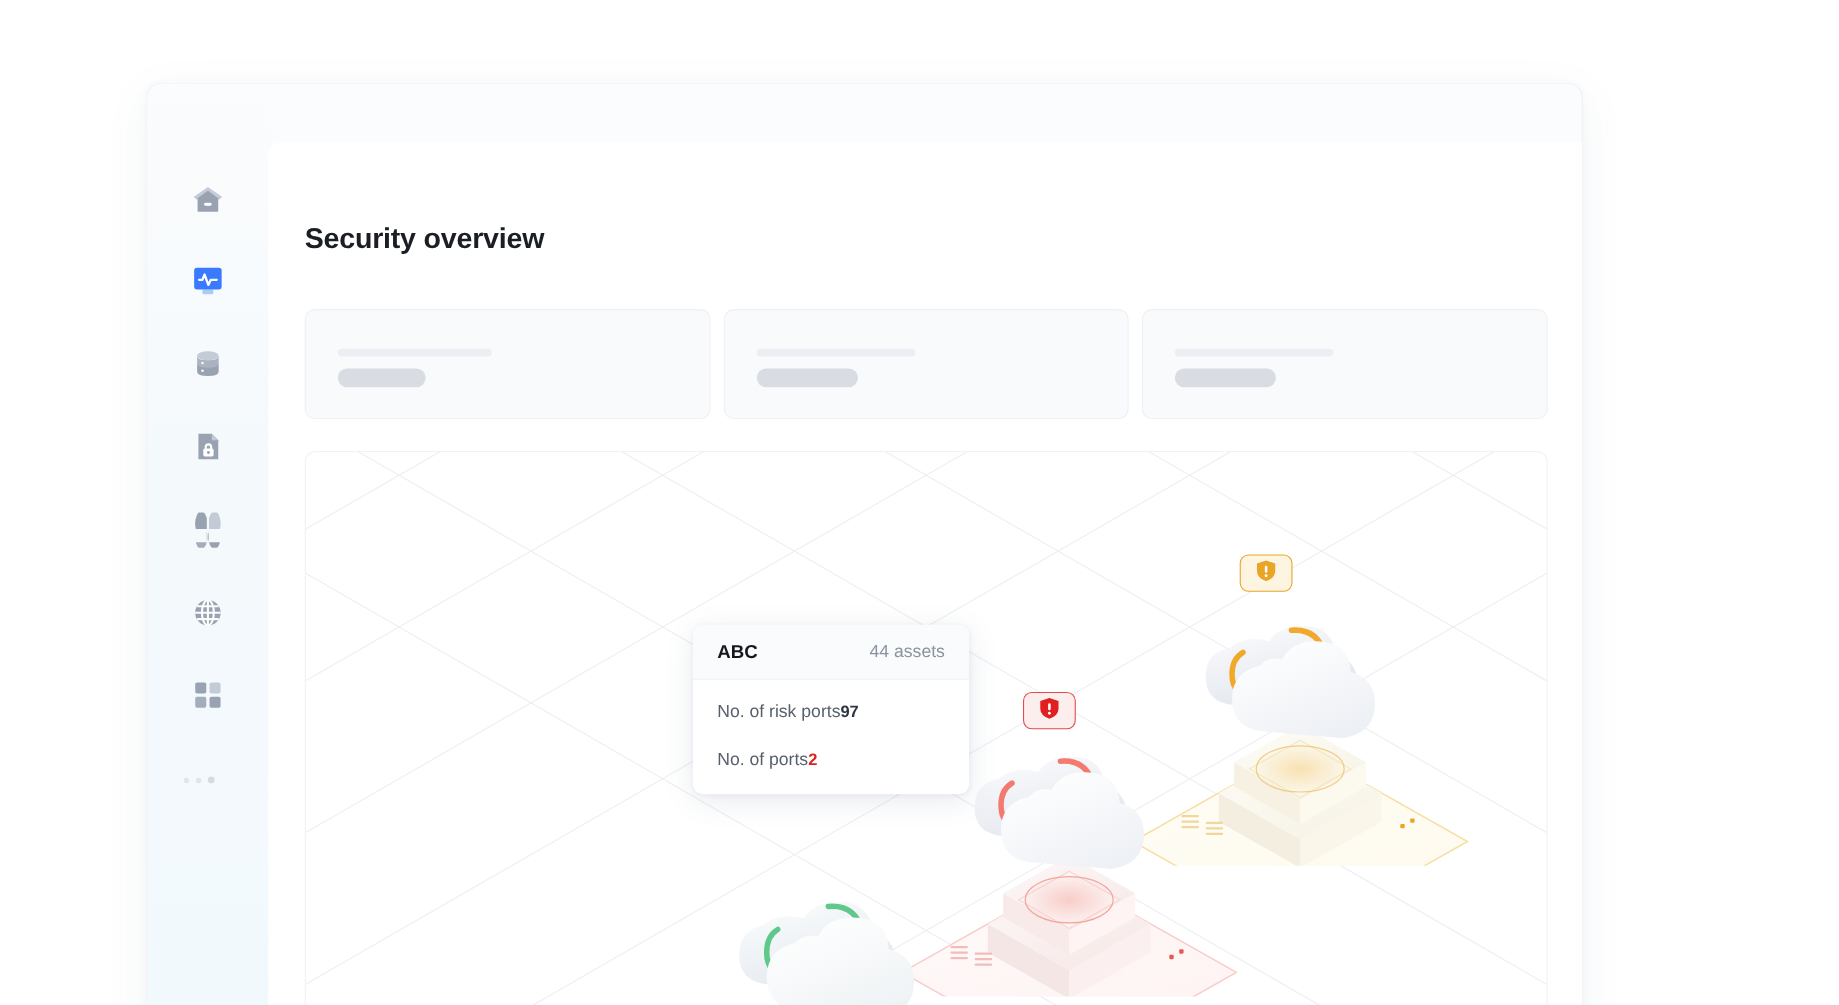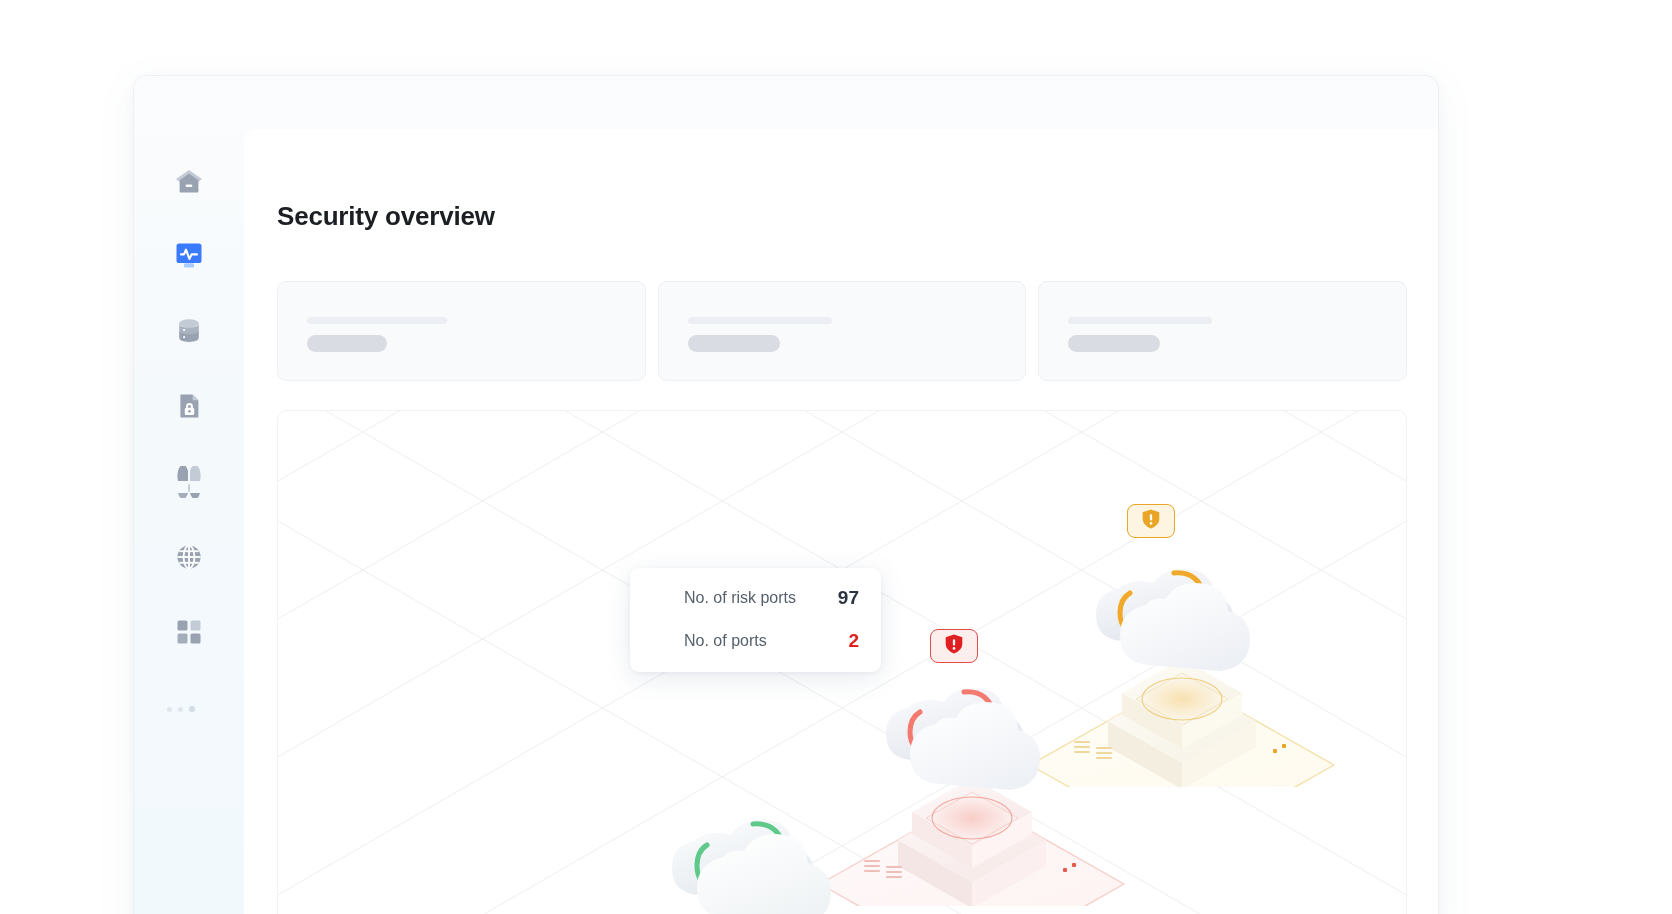--- a/index.html
+++ b/index.html
@@ -129,26 +129,24 @@
     display: flex; align-items: center;
     padding: 0 22px;
     justify-content: space-between;
   }
   #tt-name { font-size: 17px; font-weight: bold; color: #14181c; }
   #tt-assets { font-size: 16px; color: #8a939e; }
   .tt-row {
     height: 43px;
     display: flex; align-items: center;
     padding: 0 22px;
-    justify-content: space-between;
-    margin-left: 32px;
   }
   .tt-row:first-of-type { margin-top: 8px; }
   .tt-label { font-size: 16px; color: #56606b; }
-  .tt-value { font-size: 19px; font-weight: bold; color: #2b3440; }
+  .tt-value { font-size: 15px; font-weight: bold; color: #2b3440; }
   .tt-value.danger { color: #e02020; }
   #tt-rows { padding-bottom: 10px; }
 
   
   .alarm-badge {
     position: absolute;
     width: 48px; height: 34px;
     border-radius: 8px;
     display: flex; align-items: center; justify-content: center;
     z-index: 35;
@@ -495,20 +493,24 @@
         <span>
           <svg width="22" height="22" viewBox="0 0 22 22">
             <path d="M11 1.6 L19.3 4.3 L19.3 11 Q19.3 17.3 11 20.4 Q2.7 17.3 2.7 11 L2.7 4.3 Z" fill="#e9a526"></path>
             <rect x="9.85" y="6.3" width="2.3" height="6.3" rx="1.15" fill="#ffffff"></rect>
             <circle cx="11" cy="15.4" r="1.3" fill="#ffffff"></circle>
           </svg>
         </span>
       </div>
 
       <div id="asset-tooltip">
+        <div id="tt-header">
+          <span id="tt-name">ABC</span>
+          <span id="tt-assets">44 assets</span>
+        </div>
         <div id="tt-rows">
           <div class="tt-row">
             <span class="tt-label">No. of risk ports</span>
             <span class="tt-value">97</span>
           </div>
           <div class="tt-row">
             <span class="tt-label">No. of ports</span>
             <span class="tt-value danger">2</span>
           </div>
         </div>

